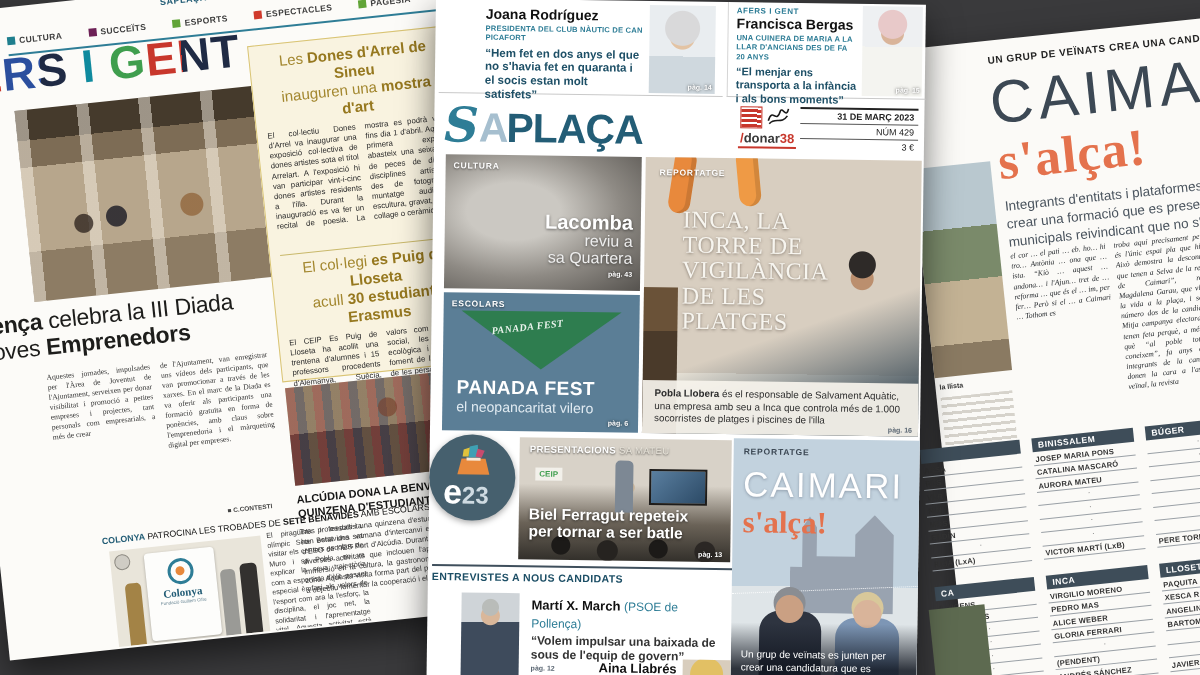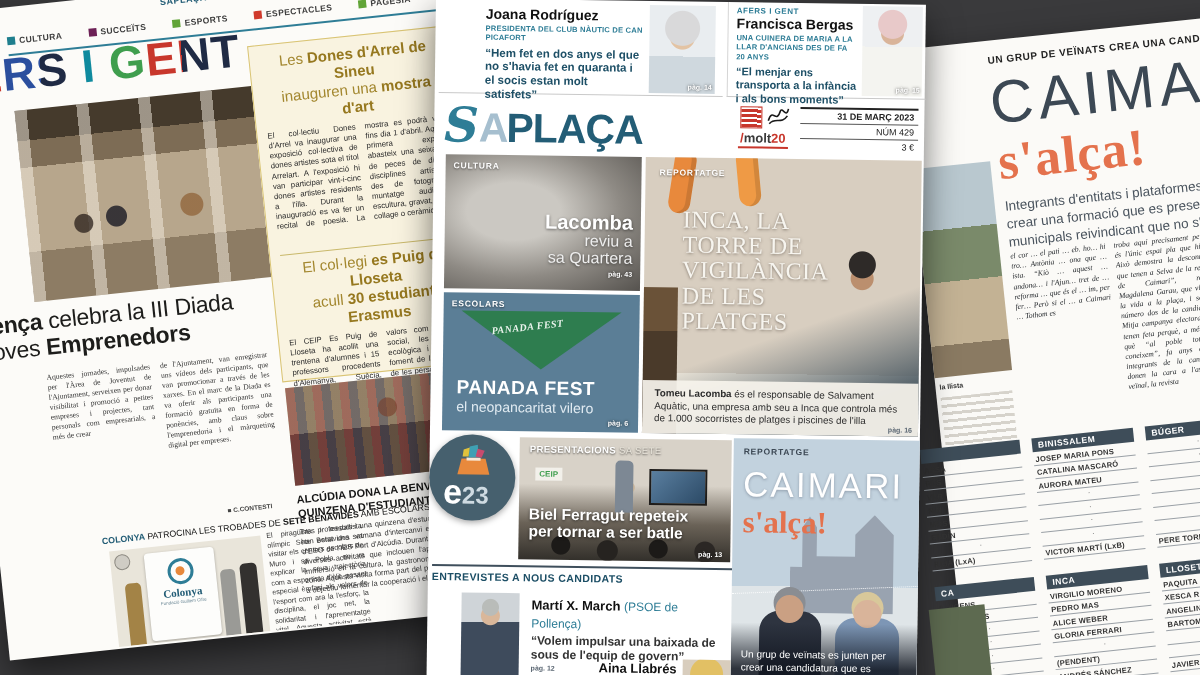--- a/index.html
+++ b/index.html
@@ -257,21 +257,21 @@
     <div class="abs" style="left:10px;top:98px;white-space:nowrap;">
       <span class="ml-s">S</span><span class="ml-a">A</span><span class="ml-p">PLAÇA</span>
     </div>
     <div class="abs" style="left:306px;top:104px;width:20px;height:20px;background:repeating-linear-gradient(0deg,#c8372c 0 3px,#fff 3px 5px);border:1px solid #c8372c;"></div>
     <div class="abs" style="left:332px;top:102px;width:24px;height:22px;">
       <svg width="24" height="22" viewBox="0 0 24 22">
           <path d="M2 16 C6 2 10 20 14 6 C16 2 20 14 22 4 M3 19 C9 12 15 20 21 11" stroke="#1a1a1a" stroke-width="1.6" fill="none"></path>
         </svg>
     </div>
     <div class="abs" style="left:304px;top:128px;font-size:13px;font-weight:800;border-bottom:2px solid #c8372c;padding:0 2px 1px;">
-      <span style="color:#c8372c;">/</span><span style="color:#3a3a3a;">molt</span><span style="color:#c8372c;">20</span>
+      <span style="color:#c8372c;">/</span><span style="color:#3a3a3a;">donar</span><span style="color:#c8372c;">38</span>
     </div>
     <div class="abs datebox" style="left:366px;top:104px;width:118px;">
       <div class="row" style="font-weight:800;">31 DE MARÇ 2023</div>
       <div class="row">NÚM 429</div>
       <div class="row" style="border-bottom:none;">3 €</div>
     </div>
 
     <div class="abs" style="left:12px;top:156px;width:196px;height:134px;background:
            radial-gradient(ellipse at 35% 42%, #cbc8c2 0 26%, #8e8a84 60%, #55524e 100%);">
       <span class="lbl abs" style="left:8px;top:6px;">CULTURA</span>
@@ -293,21 +293,21 @@
       <div class="abs" style="left:-44px;top:130px;width:78px;height:146px;background:linear-gradient(180deg,#6a5238 0 30%,#4a3a2a 30% 100%);"></div>
       <span class="lbl abs" style="left:14px;top:10px;">REPORTATGE</span>
       <div class="abs inca-h" style="left:38px;top:50px;">
         <div>INCA, LA</div>
           <div>TORRE DE</div>
           <div>VIGILÀNCIA</div>
           <div>DE LES</div>
           <div>PLATGES</div>
       </div>
       <div class="abs" style="left:0;bottom:0;width:100%;padding:7px 12px 8px;box-sizing:border-box;background:rgba(246,243,236,.93);font-size:9.8px;line-height:1.3;color:#2d2d2d;">
-        <b>Tomeu Lacomba</b><span> és el responsable de Salvament Aquàtic, una empresa amb seu a Inca que controla més de 1.000 socorristes de platges i piscines de l'illa</span>
+        <b>Pobla Llobera</b><span> és el responsable de Salvament Aquàtic, una empresa amb seu a Inca que controla més de 1.000 socorristes de platges i piscines de l'illa</span>
         <span class="abs pagd" style="right:6px;bottom:2px;">pàg. 16</span>
       </div>
     </div>
 
     <div class="abs" style="left:12px;top:294px;width:196px;height:138px;background:#5b7e96;overflow:hidden;">
       <span class="lbl abs" style="left:8px;top:6px;">ESCOLARS</span>
       <div class="abs" style="left:18px;top:18px;width:0;height:0;border-left:80px solid transparent;border-right:80px solid transparent;border-top:58px solid #2e7d4f;"></div>
       <div class="abs ser" style="left:48px;top:28px;font-size:10px;font-style:italic;font-weight:bold;color:#eaf3ec;transform:rotate(-7deg);letter-spacing:.5px;">PANADA FEST</div>
       <div class="abs" style="left:14px;top:84px;font-size:19px;font-weight:800;color:#fff;letter-spacing:.5px;">PANADA FEST</div>
       <div class="abs" style="left:14px;top:106px;font-size:14px;color:#e1ebf2;">el neopancaritat vilero</div>
@@ -327,21 +327,21 @@
       </div>
     </div>
     <div class="abs" style="left:90px;top:438px;width:212px;height:122px;overflow:hidden;background:
            radial-gradient(circle at 20% 88%, #1c1a18 0 9px, transparent 10px),
            radial-gradient(circle at 42% 92%, #262320 0 10px, transparent 11px),
            radial-gradient(circle at 66% 90%, #1c1a18 0 9px, transparent 10px),
            radial-gradient(circle at 88% 92%, #2b2724 0 10px, transparent 11px),
            radial-gradient(circle at 52% 40%, #cbb79d 0 5px, transparent 6px),
            linear-gradient(180deg,#d8d2c8 0 38%,#6a6257 70%,#33302b 100%);">
       <div class="abs" style="left:10px;top:6px;font-size:9.5px;letter-spacing:.4px;">
-        <b style="color:#fff;text-shadow:0 1px 2px rgba(0,0,0,.6);">PRESENTACIONS</b><span style="color:#e8e4da;text-shadow:0 1px 2px rgba(0,0,0,.6);"> SA SETE</span>
+        <b style="color:#fff;text-shadow:0 1px 2px rgba(0,0,0,.6);">PRESENTACIONS</b><span style="color:#e8e4da;text-shadow:0 1px 2px rgba(0,0,0,.6);"> SA MATEU</span>
       </div>
       <div class="abs" style="left:16px;top:30px;background:#f2f0ea;color:#3f9e4e;font-size:8px;font-weight:800;padding:2px 4px;">CEIP</div>
       <div class="abs" style="left:96px;top:22px;width:18px;height:52px;background:#7d8894;border-radius:5px 5px 0 0;"></div>
       <div class="abs" style="left:130px;top:30px;width:54px;height:32px;background:linear-gradient(135deg,#5a7fa0,#2c4a66);border:2px solid #1e1c1a;"></div>
       <div class="abs" style="left:10px;top:68px;line-height:1.1;">
         <div style="font-size:15.5px;font-weight:800;color:#fff;text-shadow:0 1px 3px rgba(0,0,0,.6);">Biel Ferragut repeteix</div>
         <div style="font-size:15.5px;font-weight:800;color:#fff;text-shadow:0 1px 3px rgba(0,0,0,.6);">per tornar a ser batle</div>
       </div>
       <span class="pag abs" style="right:8px;bottom:4px;">pàg. 13</span>
     </div>

